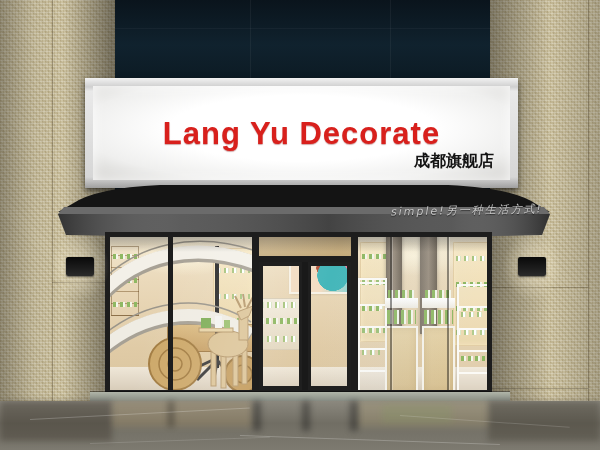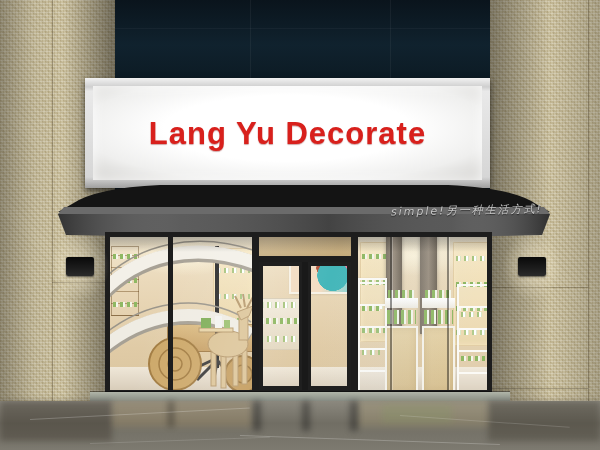--- a/index.html
+++ b/index.html
@@ -26,21 +26,21 @@
 
   
   .upper-glass{left:113px;top:0;width:379px;height:82px;
     background:linear-gradient(180deg,#0a141c 0%,#10222e 55%,#0c1a23 100%);}
   .upper-glass .pline-v{top:0;height:100%;width:1px;background:rgba(255,255,255,.05);}
   .upper-glass .pline-h{left:0;width:100%;height:1px;background:rgba(255,255,255,.04);}
 
   
   .sign{left:85px;top:78px;width:405px;height:110px;
     background:linear-gradient(180deg,#f2f2f2,#cfcfcf 8%,#e9e9e9 12%,#d6d6d6 90%,#9f9f9f);
-    box-shadow:0 3px 6px rgba(0,0,0,.55);}
+    box-shadow:0 3px 6px rgba(0,0,0,.55);padding-left:28px;}
   .sign-face{left:8px;top:8px;right:8px;bottom:8px;
     background:radial-gradient(ellipse at 50% 45%, #ffffff 45%, #efefee 75%, #cfcecb 100%);
     box-shadow:inset 0 0 14px rgba(255,255,255,.9);}
   .sign-brand{left:0;top:30px;width:100%;text-align:center;
     font-size:31px;font-weight:bold;letter-spacing:1px;color:#d8201c;
     text-shadow:0 1px 1px rgba(120,0,0,.35);}
   .sign-branch{right:16px;bottom:8px;font-size:16px;font-weight:bold;color:#141414;}
 
   
   .awning{left:50px;top:176px;width:508px;height:64px;}
@@ -127,20 +127,21 @@
   <div class="abs mosaic pillar-right">
     <div class="abs joint-v" style="left:98px;top:0;height:100%;"></div>
     <div class="abs joint-h" style="left:0;top:287px;width:98px;"></div>
     <div class="abs joint-h" style="left:0;top:388px;width:98px;"></div>
     <div class="abs shade"></div>
   </div>
 
   <div class="abs sign">
     <div class="abs sign-face">
       <div class="abs sign-brand">Lang Yu Decorate</div>
+      <div class="abs sign-branch">成都旗舰店</div>
     </div>
   </div>
 
   <svg class="abs awning" viewBox="0 0 508 64" width="508" height="64">
     <path d="M8,36 L22,28 Q45,12 110,9 L398,9 Q463,12 486,28 L500,36 L470,34 L38,34 Z" fill="#141414"></path>
     <path d="M14,31 L494,31 L500,38 L8,38 Z" fill="#6b6b6b"></path>
     <path d="M8,38 L500,38 L492,59 Q254,64 16,59 Z" fill="#4f4f4f"></path>
     <path d="M8,38 L500,38 L492,59 Q254,64 16,59 Z" fill="url(#skirtshade)"></path>
     <defs>
       <linearGradient id="skirtshade" x1="0" y1="0" x2="1" y2="0">

